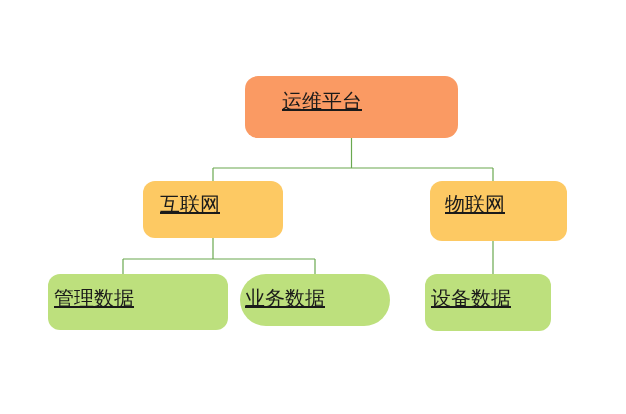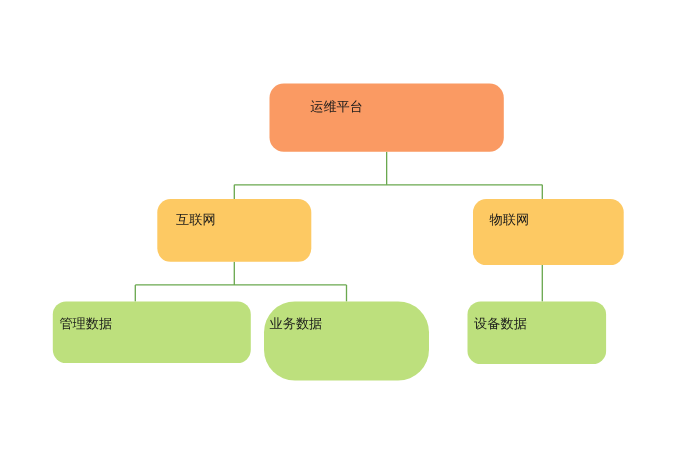--- a/index.html
+++ b/index.html
@@ -20,24 +20,25 @@
     width: 626px; height: 414px;
   }
   .connector-layer path {
     fill: none;
     stroke-width: 1.2px;
   }
   .node {
     position: absolute;
     box-sizing: border-box;
     border-radius: 12px;
-    font-size: 12px;
+    font-size: 20px;
     line-height: 1;
     color: #1a1a1a;
     white-space: nowrap;
+    text-decoration: underline;
   }
   .node-root {
     left: 245px; top: 76px;
     width: 213px; height: 62px;
     border-radius: 13px;
     padding: 15px 0 0 37px;
   }
   .node-internet {
     left: 143px; top: 181px;
     width: 140px; height: 57px;
@@ -48,21 +49,21 @@
     width: 137px; height: 60px;
     padding: 13px 0 0 15px;
   }
   .node-management {
     left: 48px; top: 274px;
     width: 180px; height: 56px;
     padding: 14px 0 0 6px;
   }
   .node-business {
     left: 240px; top: 274px;
-    width: 150px; height: 72px;
+    width: 150px; height: 52px;
     padding: 14px 0 0 5px;
     border-radius: 28px;
   }
   .node-device {
     left: 425px; top: 274px;
     width: 126px; height: 57px;
     padding: 14px 0 0 6px;
   }
 </style>
 </head>

